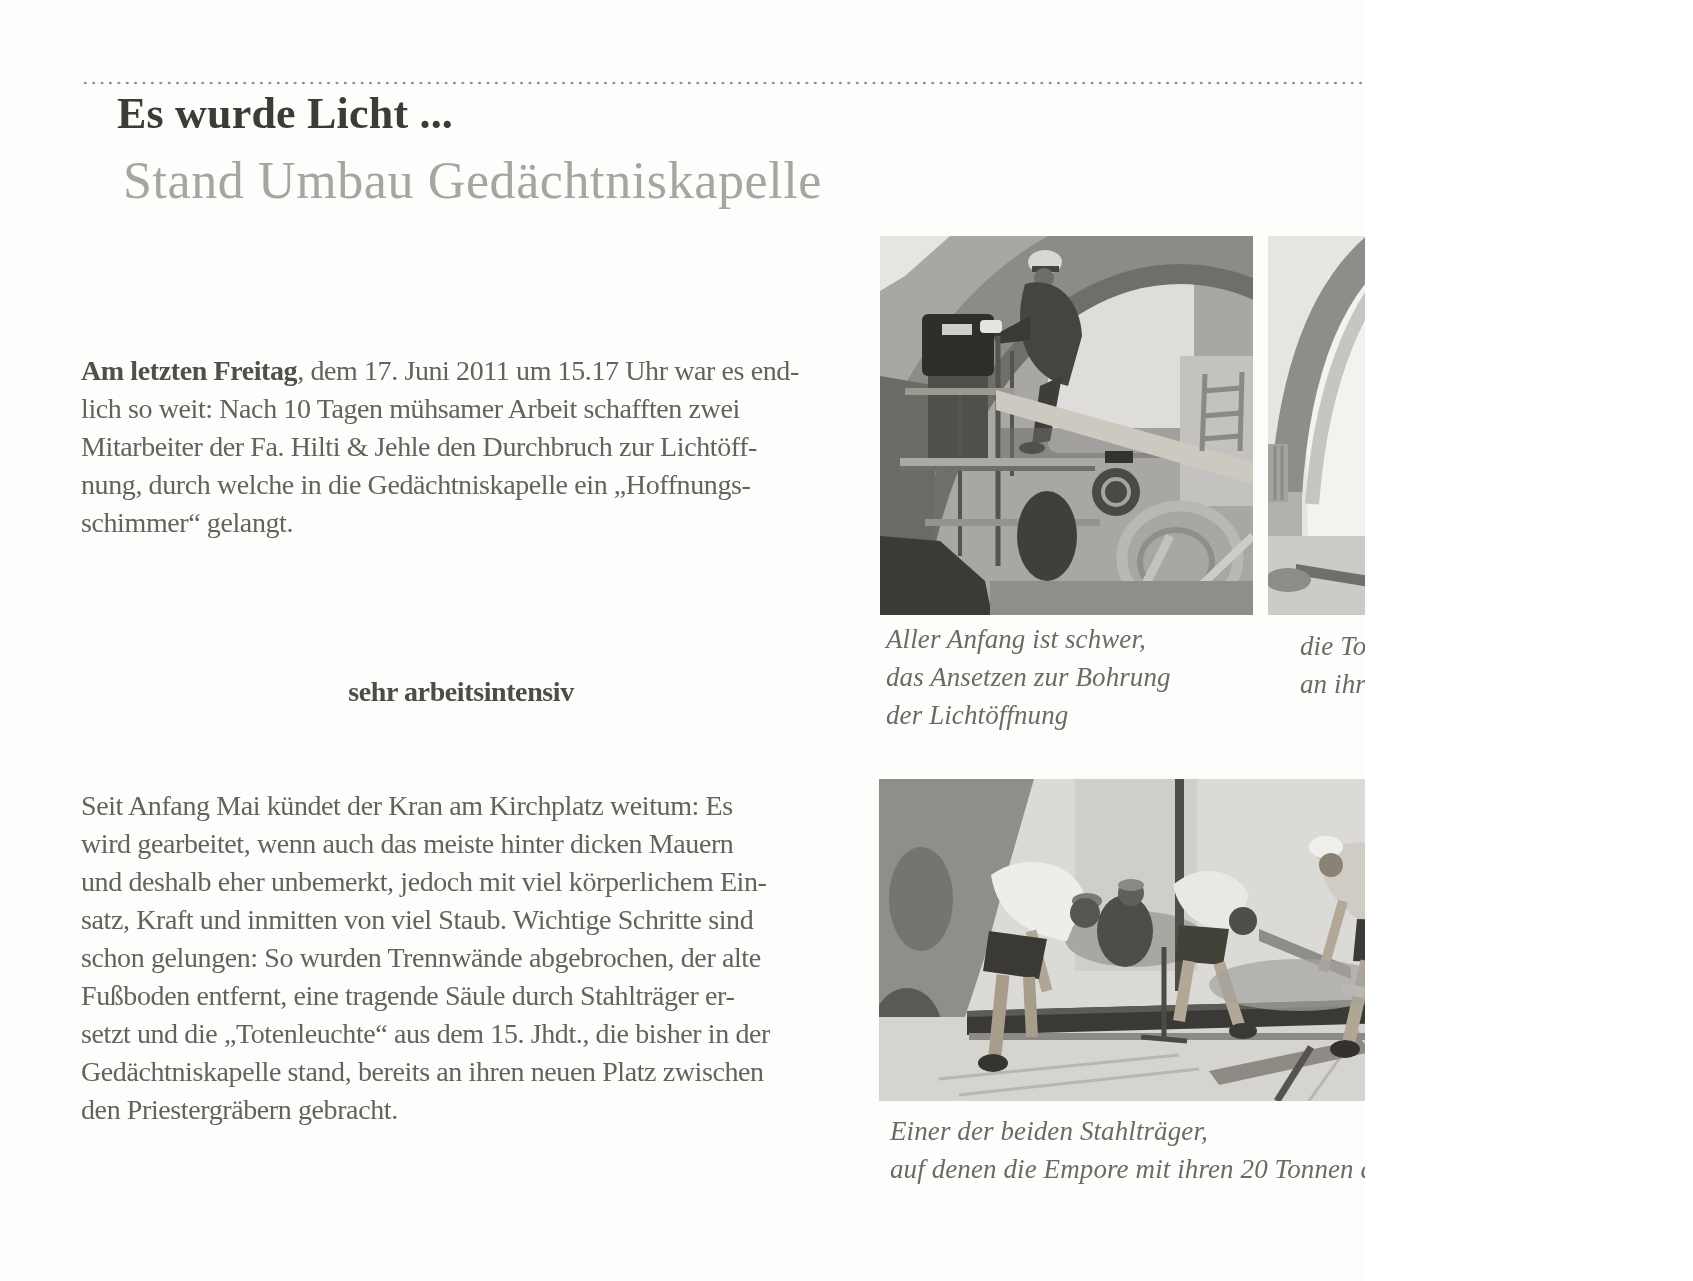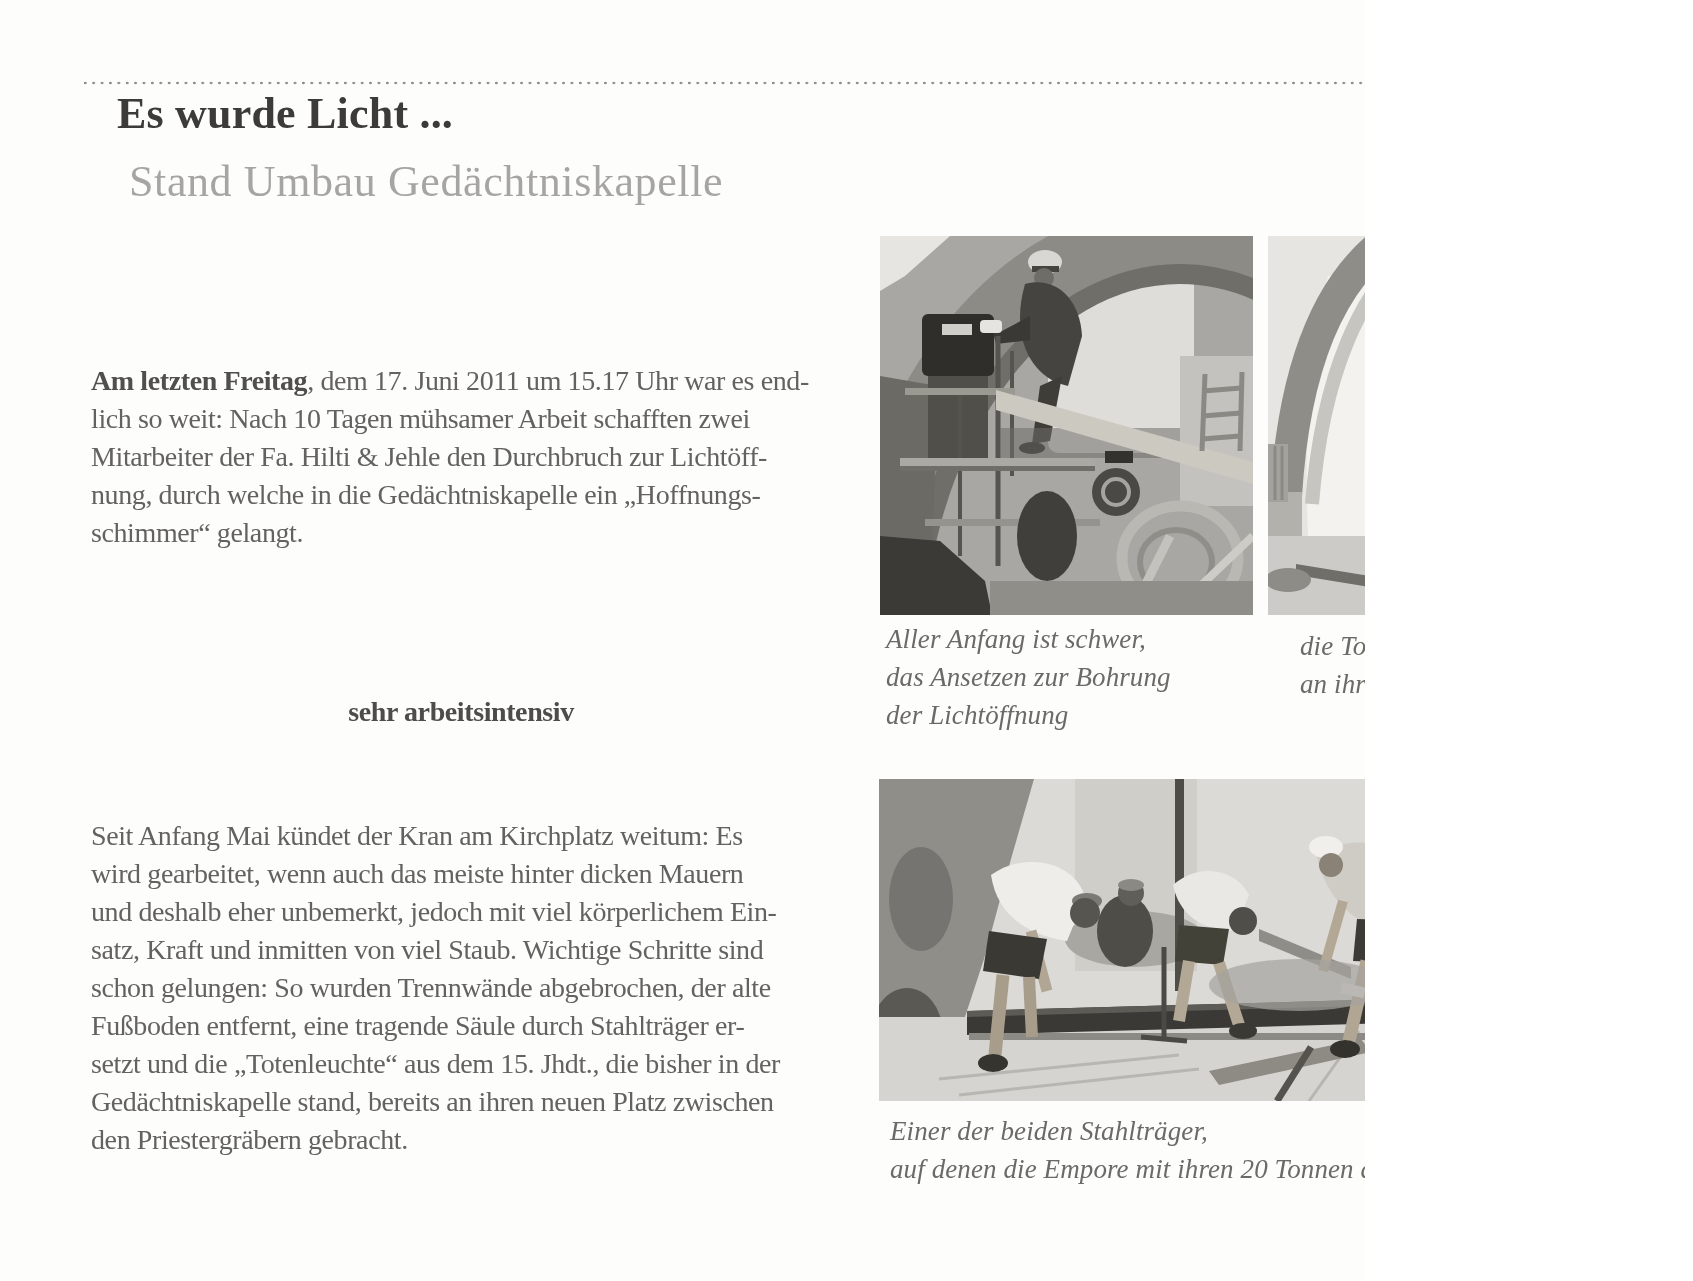--- a/index.html
+++ b/index.html
@@ -14,30 +14,30 @@
     position:absolute;left:83px;top:81px;width:1578px;height:4px;
     background-image:radial-gradient(circle at 2px 2px,#8d8d8b 1.3px,transparent 1.6px);
     background-size:8.4px 4px;background-repeat:repeat-x;
   }
   .title{
     position:absolute;left:117px;top:90px;margin:0;
     font-size:44px;font-weight:bold;line-height:1.1;
     color:#3c3b38;letter-spacing:.2px;white-space:pre;
   }
   .subtitle{
-    position:absolute;left:117px;top:146px;margin:12px;
-    font-size:44px;font-weight:400;line-height:1.1;
+    position:absolute;left:117px;top:146px;margin:6px;
+    font-size:52px;font-weight:400;line-height:1.1;
     color:#a6a5a2;letter-spacing:.6px;white-space:pre;
   }
   .body-col{
     position:absolute;left:81px;top:276px;width:760px;
     font-size:28px;line-height:38px;letter-spacing:-0.4px;
     color:#63625e;white-space:pre;
   }
-  .body-col p{margin:10px;}
+  .body-col p{margin:0;}
   .body-col .lead-in{font-weight:bold;color:#504f4b;}
   .body-col h3{
     margin:0;font-size:28px;line-height:38px;font-weight:bold;color:#4d4c48;text-align:center;
   }
   .body-col h3.h-first{margin-top:55px;}
   .body-col h3.h-second{margin-top:38px;}
   .photo{position:absolute;overflow:hidden;background:#d8d7d3;}
   .photo svg{display:block;width:100%;height:100%;}
   .photo-1{left:880px;top:236px;width:373px;height:379px;}
   .photo-2{left:1268px;top:236px;width:277px;height:379px;}

